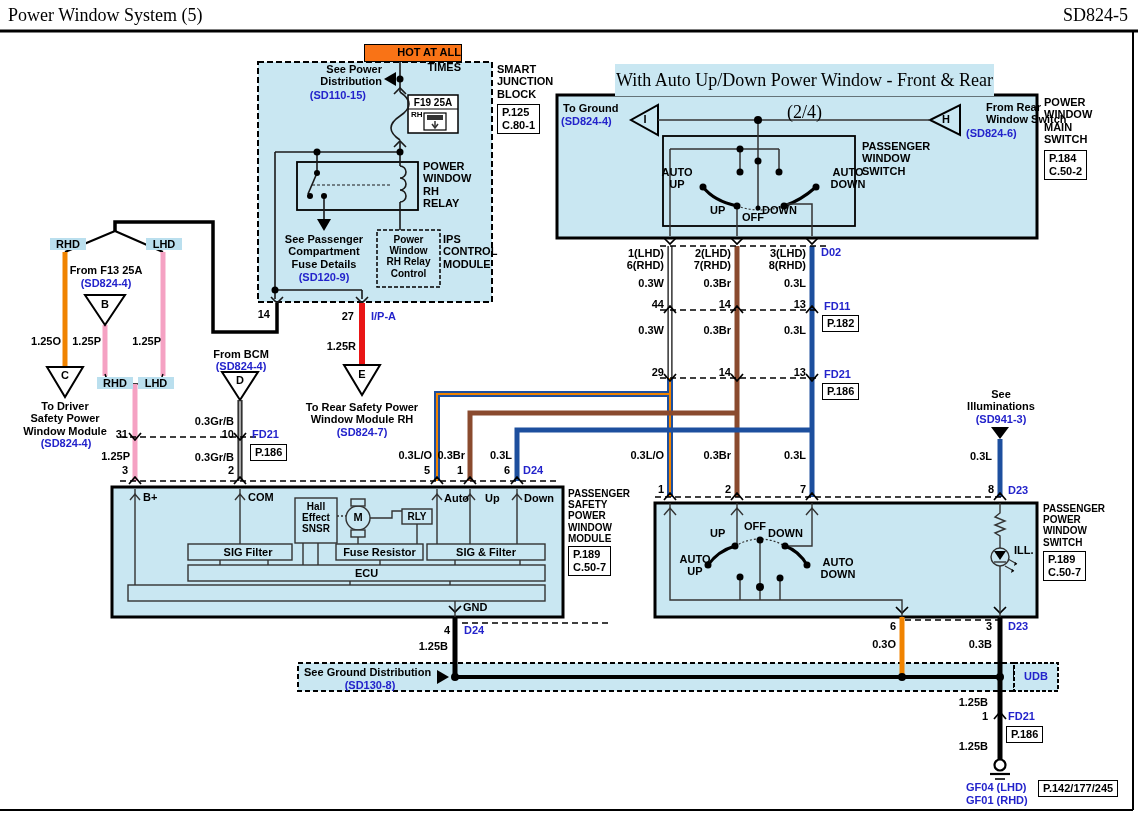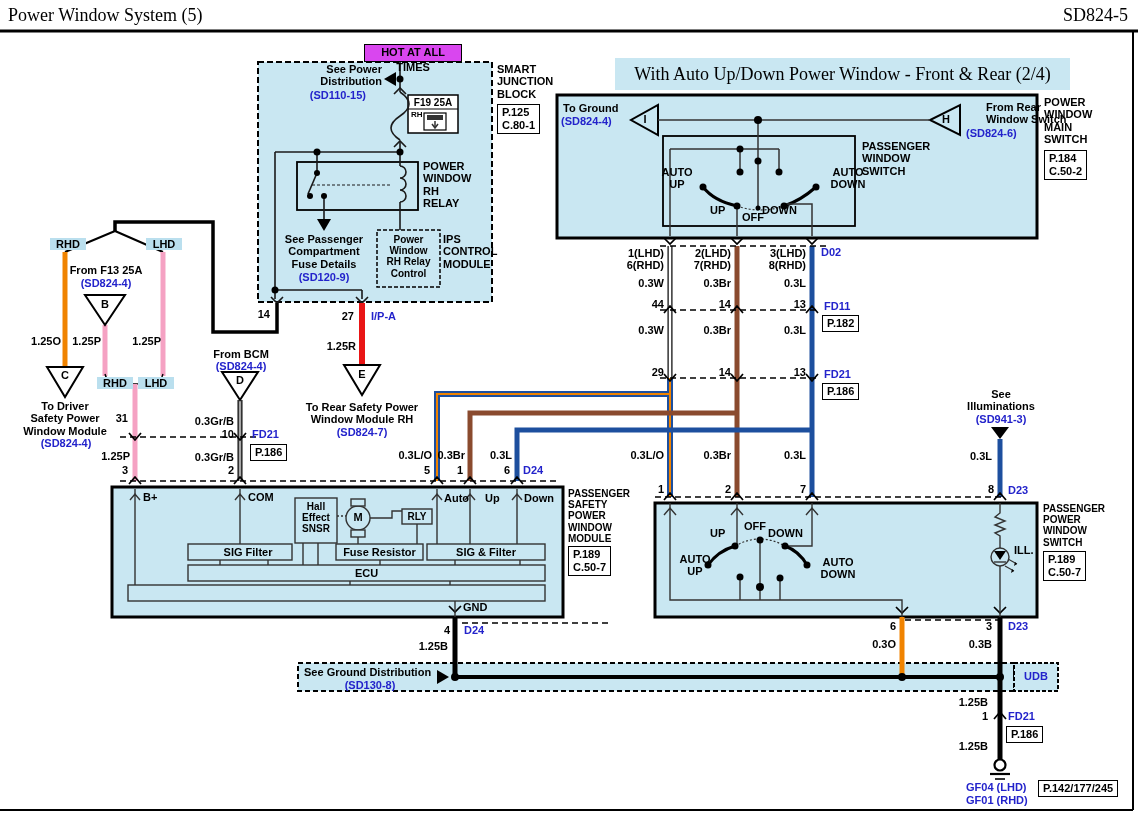--- a/index.html
+++ b/index.html
@@ -11,21 +11,21 @@
   .xs{font-size:8px}
   .bl{color:#2323cb}
   .rt{text-align:right}
   .ct{text-align:center}
   .hdr{font:400 18px "Liberation Serif",serif;white-space:nowrap}
   .pbox{position:absolute;z-index:3;background:#fff;border:1.5px solid #000;
         font:700 11px/1.2 "Liberation Sans",sans-serif;padding:1px 4px;white-space:pre-line}
   .tag{background:#badfee;padding:0 3px}
   .banner{position:absolute;z-index:2;background:#c9e7f2;text-align:center;
           font:400 18px/32px "Liberation Serif",serif}
-  .hot{position:absolute;z-index:3;background:#d946ef;border:1.5px solid #000;text-align:center;
+  .hot{position:absolute;z-index:3;background:#f97316;border:1.5px solid #000;text-align:right;
        font:700 11px/15px "Liberation Sans",sans-serif}
 </style>
 </head>
 <body>
 
 <div id="page">
 
 <svg id="wires" width="1138" height="813" viewBox="0 0 1138 813">
 
   <g>
@@ -234,21 +234,21 @@
 
   <g stroke="#000" fill="none">
     <circle cx="1000" cy="765" r="5.5" stroke-width="2.2"></circle>
     <line x1="990" y1="774" x2="1010" y2="774" stroke-width="2.2"></line>
     <line x1="995" y1="779" x2="1005" y2="779" stroke-width="1.6"></line>
   </g>
 </svg>
 
 <div class="lb hdr" style="left:8px;top:5px">Power Window System (5)</div>
 <div class="lb hdr rt" style="left:1010px;top:5px;width:118px">SD824-5</div>
-<div class="banner" style="left:615px;top:58px;width:455px;height:32px">With Auto Up/Down Power Window - Front &amp; Rear (2/4)</div>
+<div class="banner" style="left:615px;top:64px;width:379px;height:32px">With Auto Up/Down Power Window - Front &amp; Rear (2/4)</div>
 <div class="hot" style="left:364px;top:44px;width:96px;height:16px">HOT AT ALL TIMES</div>
 
 <div class="lb rt" style="left:300px;top:63px;width:82px">See Power
 Distribution</div>
 <div class="lb rt bl" style="left:286px;top:89px;width:80px">(SD110-15)</div>
 <div class="lb" style="left:497px;top:63px;width:72px">SMART
 JUNCTION
 BLOCK</div>
 <div class="pbox" style="left:497px;top:104px">P.125
 C.80-1</div>
@@ -281,21 +281,21 @@
 <div class="lb rt" style="left:24px;top:335px;width:37px">1.25O</div>
 <div class="lb rt" style="left:64px;top:335px;width:37px">1.25P</div>
 <div class="lb rt" style="left:124px;top:335px;width:37px">1.25P</div>
 <div class="lb ct" style="left:55px;top:369px;width:20px">C</div>
 <div class="lb ct" style="left:18px;top:400px;width:94px">To Driver
 Safety Power
 Window Module</div>
 <div class="lb ct bl" style="left:28px;top:437px;width:76px">(SD824-4)</div>
 <div class="lb ct tag" style="left:97px;top:377px;width:30px">RHD</div>
 <div class="lb ct tag" style="left:138px;top:377px;width:30px">LHD</div>
-<div class="lb rt" style="left:104px;top:412px;width:24px">31</div>
+<div class="lb rt" style="left:104px;top:428px;width:24px">31</div>
 <div class="lb rt" style="left:92px;top:450px;width:38px">1.25P</div>
 <div class="lb rt" style="left:104px;top:464px;width:24px">3</div>
 <div class="lb ct" style="left:210px;top:348px;width:62px">From BCM</div>
 <div class="lb ct bl" style="left:210px;top:360px;width:62px">(SD824-4)</div>
 <div class="lb ct" style="left:230px;top:374px;width:20px">D</div>
 <div class="lb rt" style="left:184px;top:415px;width:50px">0.3Gr/B</div>
 <div class="lb rt" style="left:208px;top:428px;width:26px">10</div>
 <div class="lb bl" style="left:252px;top:428px;width:36px">FD21</div>
 <div class="pbox" style="left:250px;top:444px">P.186</div>
 <div class="lb rt" style="left:184px;top:451px;width:50px">0.3Gr/B</div>

